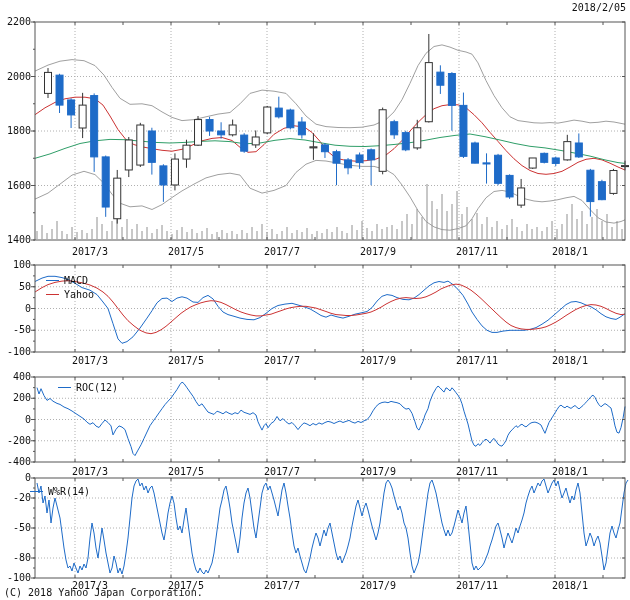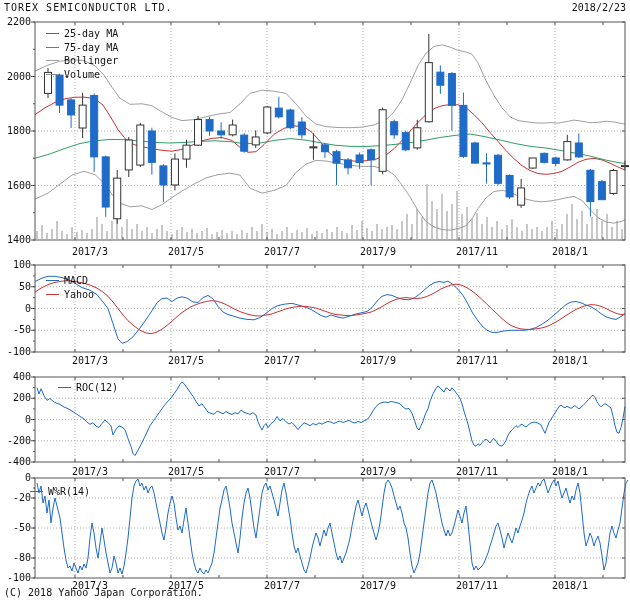--- a/index.html
+++ b/index.html
@@ -501,29 +501,22 @@
       <line x1="33" x2="35" y1="488" y2="488" stroke="#555555"></line>
       <line x1="33" x2="35" y1="478" y2="478" stroke="#555555"></line>
       <text x="72" y="589" fill="#111111" font-size="10px" font-family="&quot;DejaVu Sans Mono&quot;,monospace" text-anchor="start">2017/3</text>
       <text x="168" y="589" fill="#111111" font-size="10px" font-family="&quot;DejaVu Sans Mono&quot;,monospace" text-anchor="start">2017/5</text>
       <text x="264" y="589" fill="#111111" font-size="10px" font-family="&quot;DejaVu Sans Mono&quot;,monospace" text-anchor="start">2017/7</text>
       <text x="360" y="589" fill="#111111" font-size="10px" font-family="&quot;DejaVu Sans Mono&quot;,monospace" text-anchor="start">2017/9</text>
       <text x="456" y="589" fill="#111111" font-size="10px" font-family="&quot;DejaVu Sans Mono&quot;,monospace" text-anchor="start">2017/11</text>
       <text x="552" y="589" fill="#111111" font-size="10px" font-family="&quot;DejaVu Sans Mono&quot;,monospace" text-anchor="start">2018/1</text>
     </svg>
 
-  <div class="hdr-title">TOREX SEMICONDUCTOR LTD.</div>
-  <div class="hdr-date">2018/2/23</div>
-
-  <div class="legend" style="left:46px;top:27px">
-    <div class="li"><span class="sw" style="border-top-color: rgb(204, 51, 51);"></span><span>25-day MA</span></div>
-    <div class="li"><span class="sw" style="border-top-color: rgb(47, 158, 104);"></span><span>75-day MA</span></div>
-    <div class="li"><span class="sw" style="border-top-color: rgb(160, 160, 160);"></span><span>Bollinger</span></div>
-    <div class="li"><span class="sw" style="border-top-color: rgb(144, 144, 144);"></span><span>Volume</span></div>
-  </div>
+  <div class="hdr-date">2018/2/05</div>
+
 
   <div class="legend" style="left:46px;top:274px">
     <div class="li"><span class="sw" style="border-top-color: rgb(30, 107, 200);"></span><span>MACD</span></div>
     <div class="li"><span class="sw" style="border-top-color: rgb(204, 51, 51);"></span><span>Yahoo</span></div>
   </div>
 
   <div class="legend" style="left:58px;top:381px">
     <div class="li"><span class="sw" style="border-top-color: rgb(30, 107, 200);"></span><span>ROC(12)</span></div>
   </div>
 

